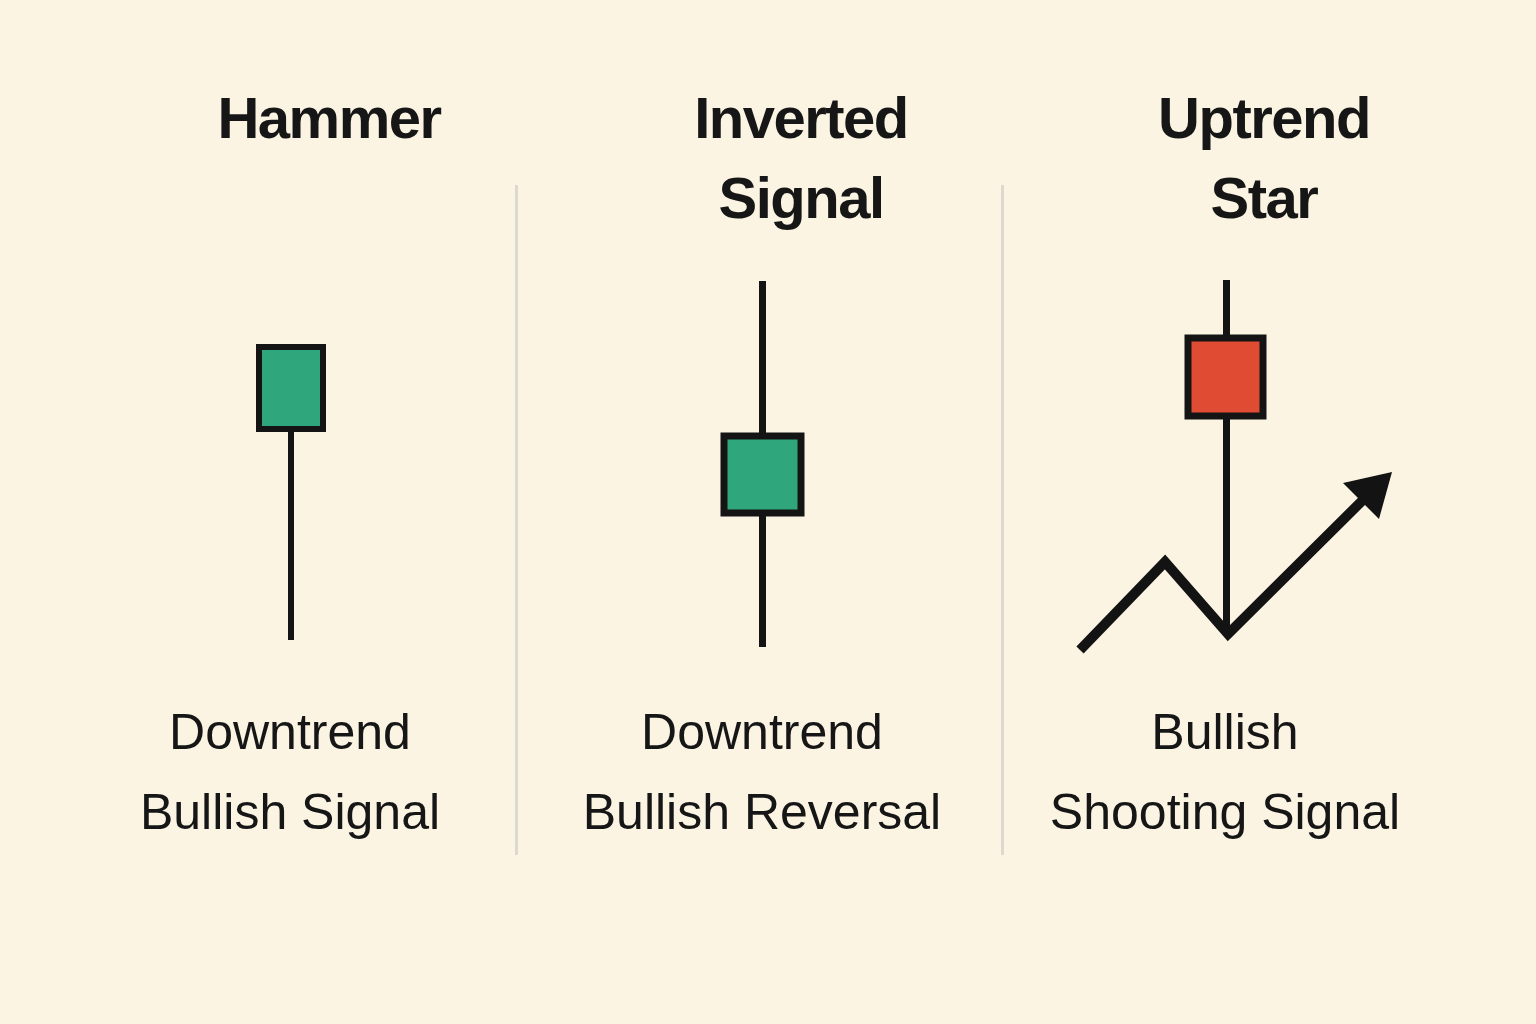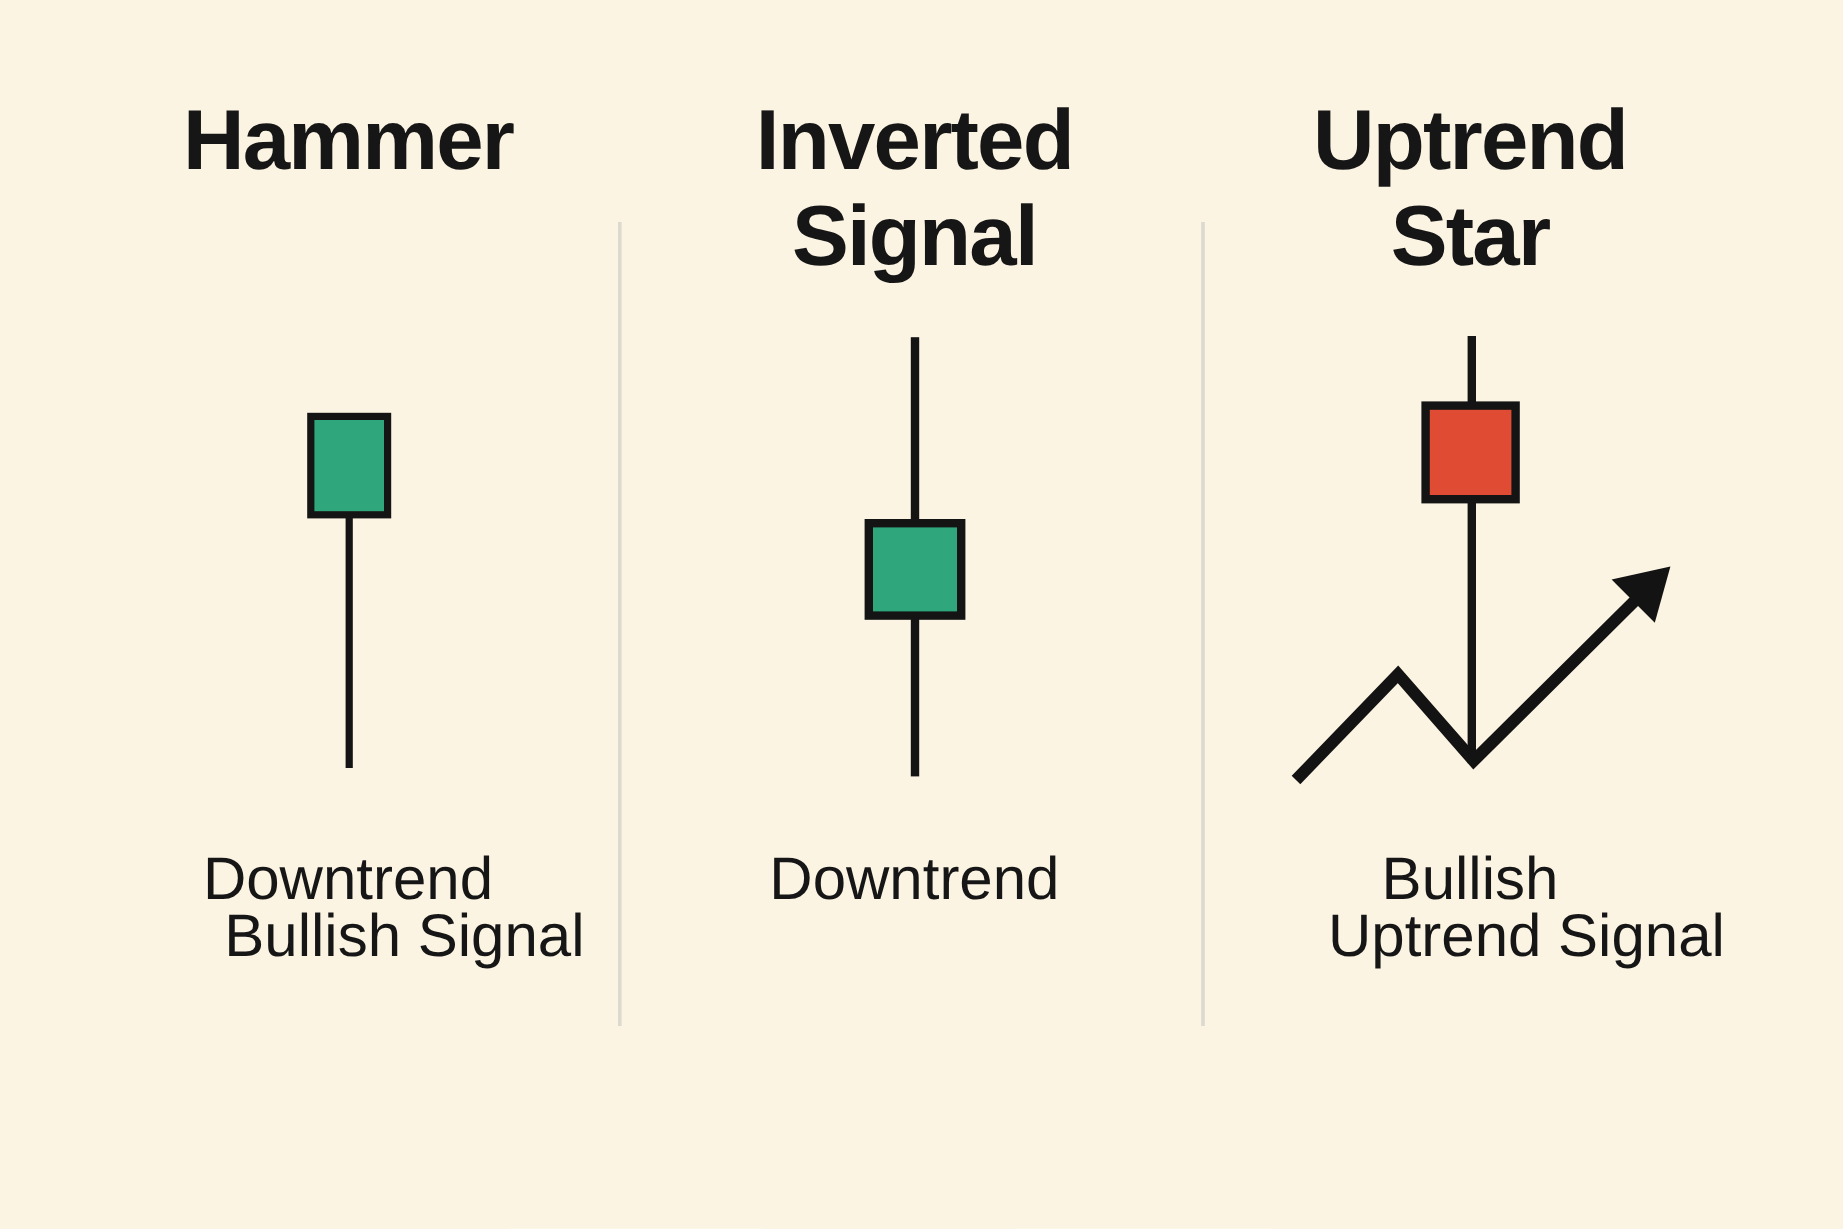--- a/index.html
+++ b/index.html
@@ -11,38 +11,39 @@
     font-family: "Liberation Sans", "DejaVu Sans", sans-serif;
   }
   .layer {
     position: absolute;
     left: 0; top: 0;
   }
   .title {
     position: absolute;
     top: 78px;
     margin: 0;
-    font-size: 71px;
+    font-size: 58px;
     font-weight: 700;
     line-height: 80px;
     letter-spacing: -1.5px;
     text-align: center;
     white-space: pre-line;
+    padding-left: 39px;
   }
   .label {
     position: absolute;
     margin: 0;
     font-size: 50px;
     font-weight: 500;
     line-height: 52px;
     text-align: center;
     white-space: nowrap;
   }
   .context { top: 706px; }
-  .signal  { top: 754px; padding-left: 47px; }
+  .signal  { top: 786px; }
   .col1 { left: 0;     width: 580px; }
   .col2 { left: 472px; width: 580px; }
   .col3 { left: 935px; width: 580px; }
   .divider {
     position: absolute;
     top: 185px;
     width: 3px;
     height: 670px;
   }
   .d1 { left: 515px; }
@@ -84,17 +85,18 @@
   <h2 class="title col3">Uptrend
 Star</h2>
 
   <div class="divider d1" style="background-color: rgb(220, 217, 207);"></div>
   <div class="divider d2" style="background-color: rgb(220, 217, 207);"></div>
 
   <p class="label context col1">Downtrend</p>
   <p class="label signal col1">Bullish Signal</p>
 
   <p class="label context col2">Downtrend</p>
+  <p class="label signal col2">Bullish Reversal</p>
 
   <p class="label context col3">Bullish</p>
-  <p class="label signal col3">Uptrend Signal</p>
+  <p class="label signal col3">Shooting Signal</p>
 
 </div>
 
 </body></html>

